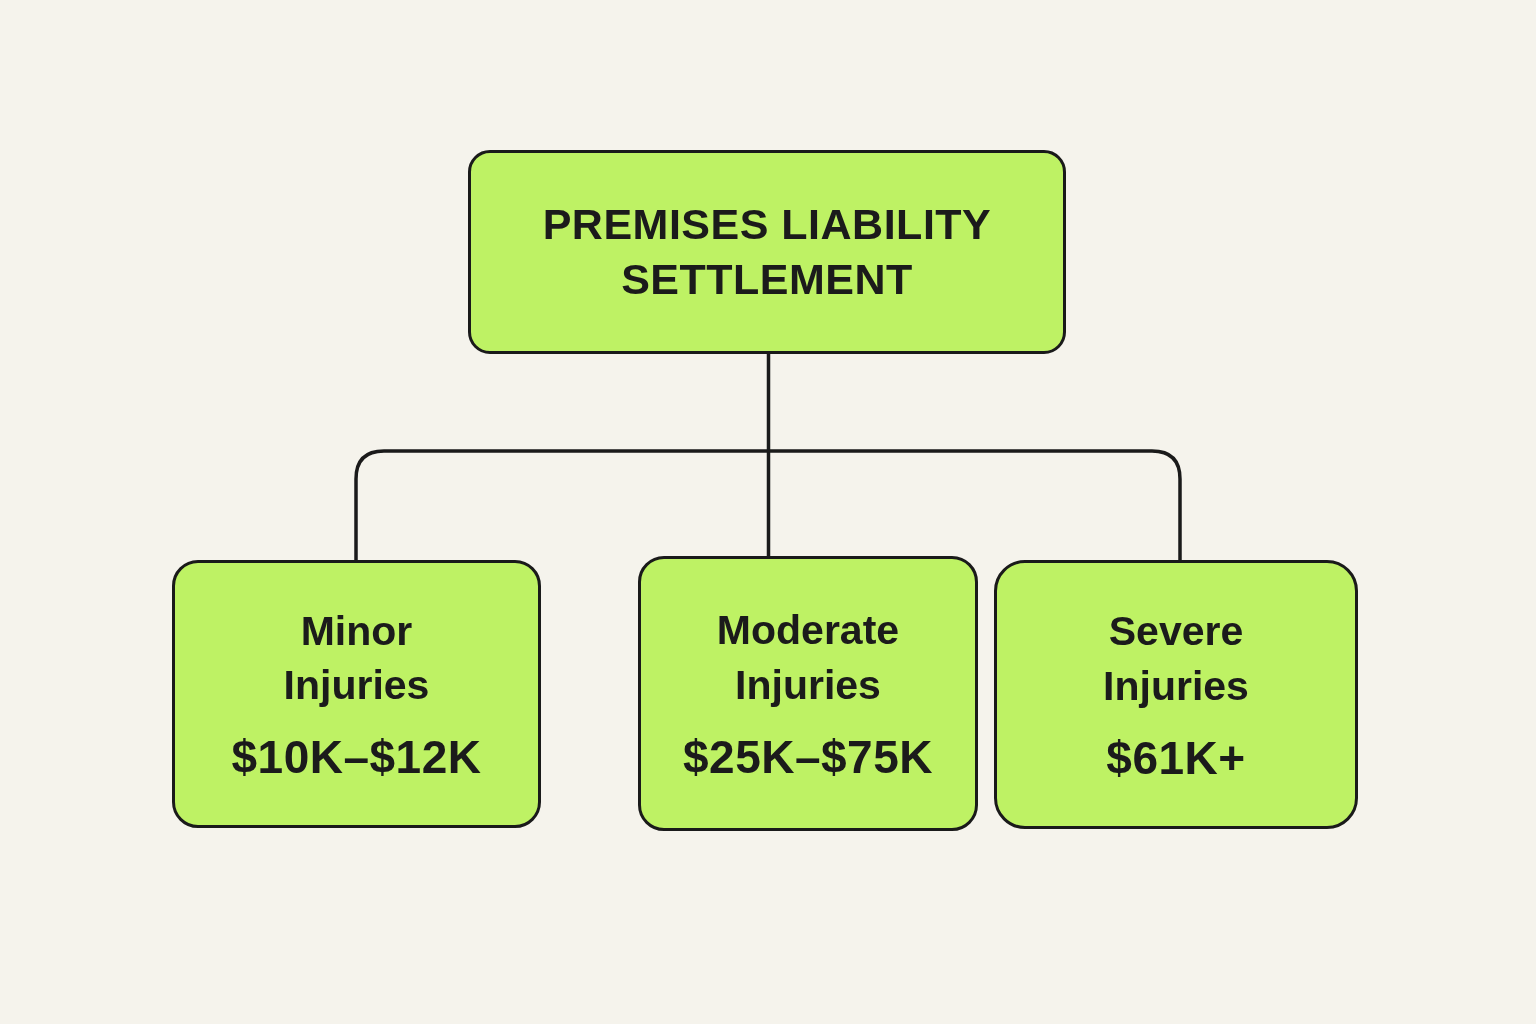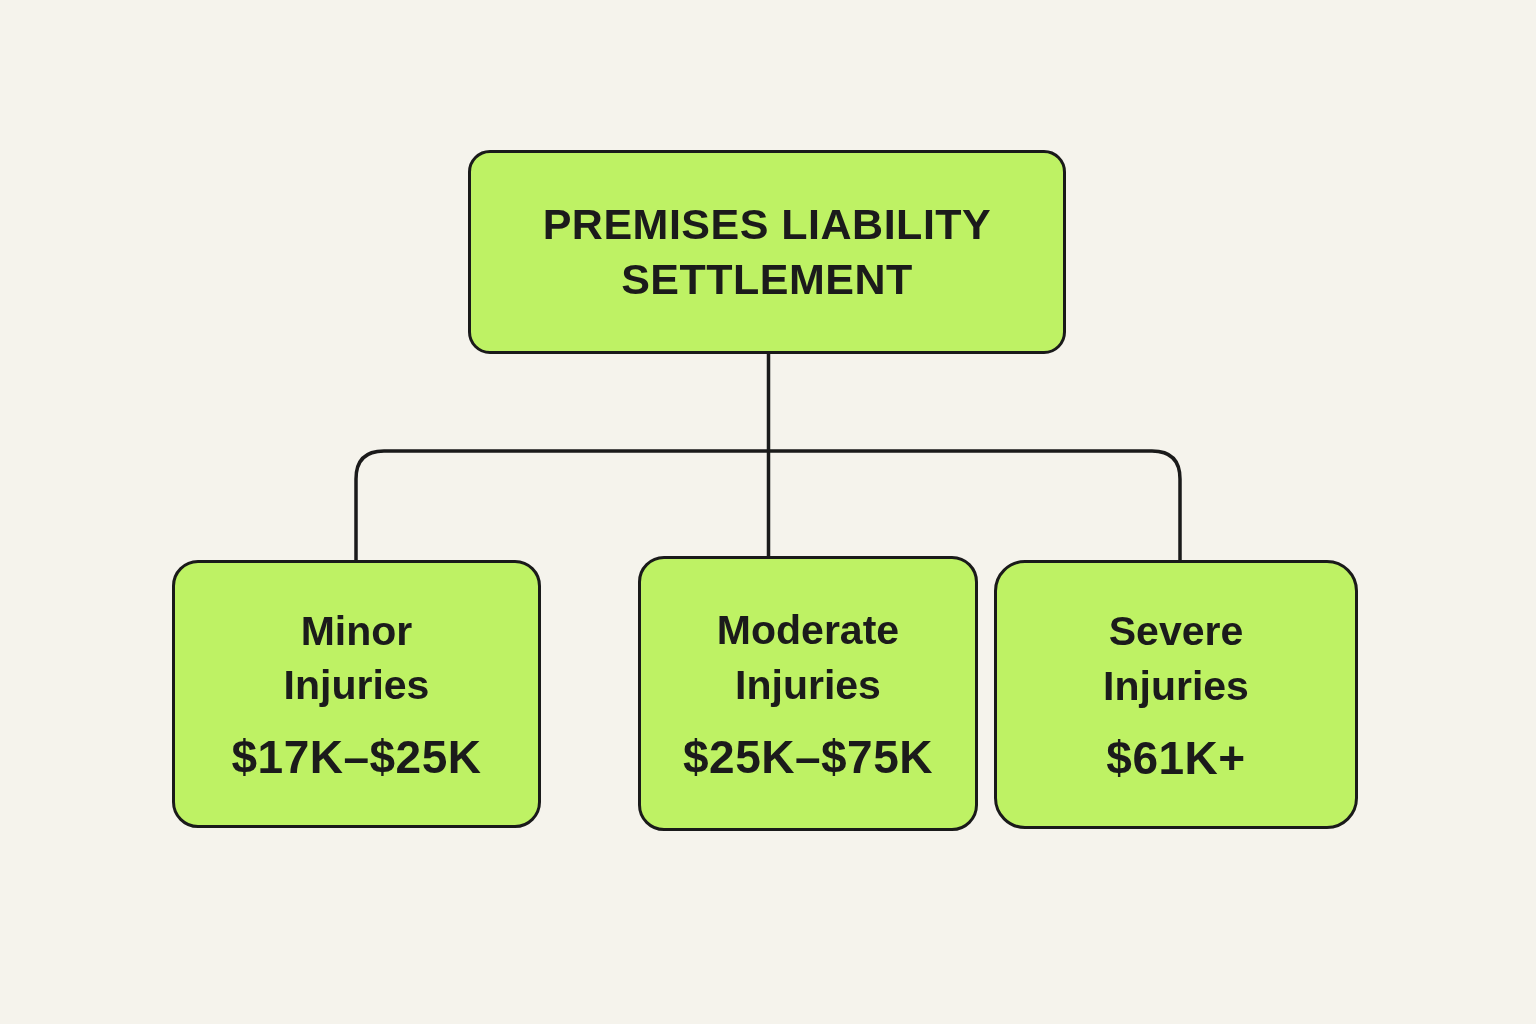--- a/index.html
+++ b/index.html
@@ -79,21 +79,21 @@
   </svg>
 
   <div class="node root-node">
     <div class="root-title">PREMISES LIABILITY
 SETTLEMENT</div>
   </div>
 
   <div class="node child-0">
     <div class="child-name">Minor
 Injuries</div>
-    <div class="child-range">$17K–$25K</div>
+    <div class="child-range">$10K–$12K</div>
   </div>
 
   <div class="node child-1">
     <div class="child-name">Moderate
 Injuries</div>
     <div class="child-range">$25K–$75K</div>
   </div>
 
   <div class="node child-2">
     <div class="child-name">Severe

